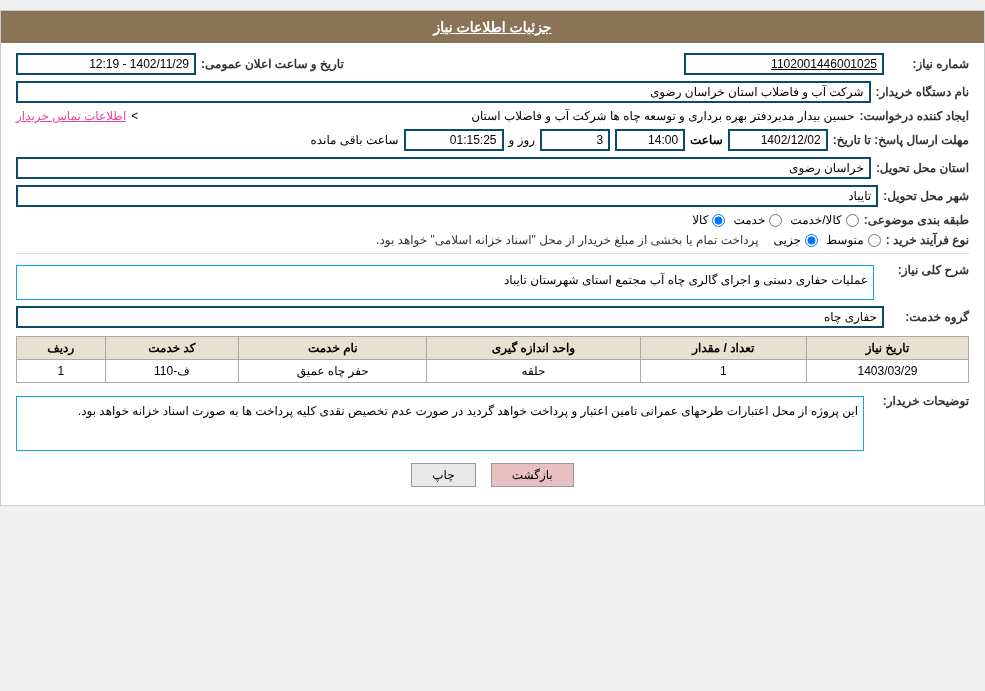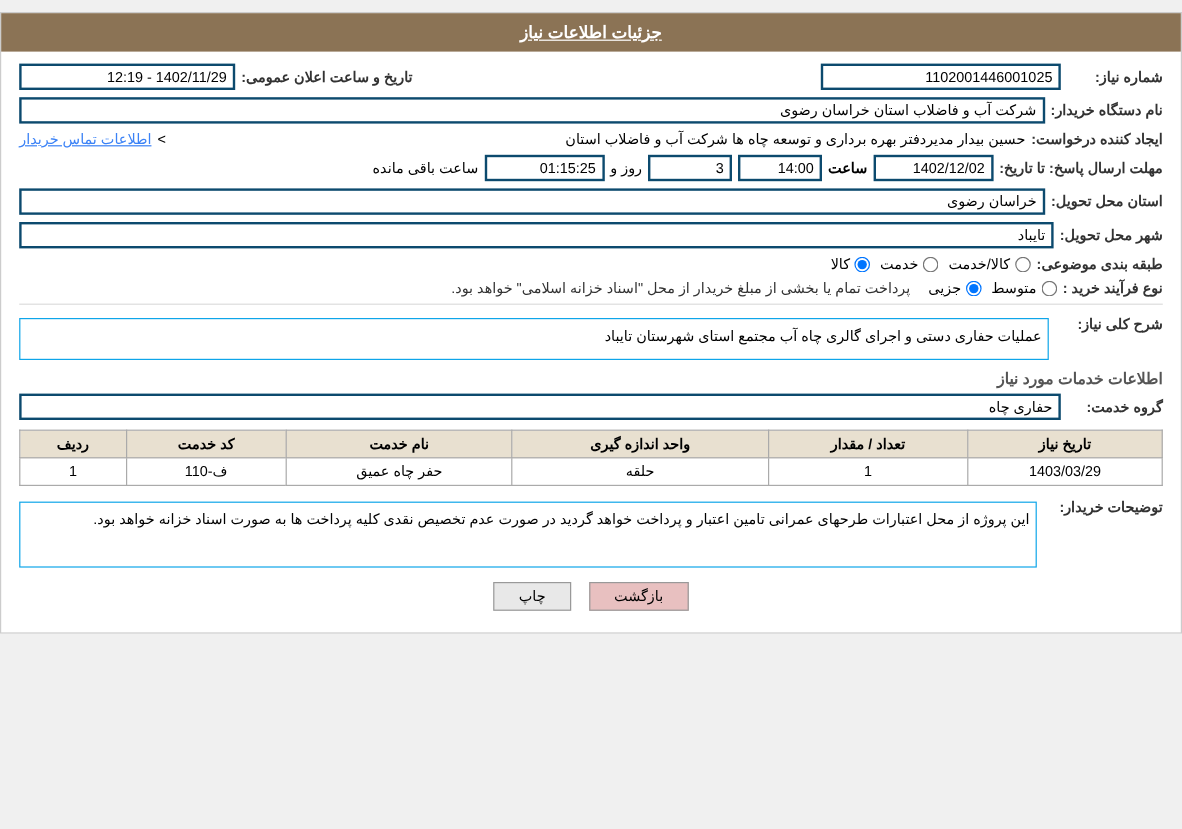--- a/index.html
+++ b/index.html
@@ -95,21 +95,21 @@
       font-family: Tahoma, Arial, sans-serif;
       font-size: 12px;
     }
     .btn-print {
       background: #e8e8e8;
     }
     .btn-back {
       background: #e8c0c0;
     }
     .link-blue {
-      color: #3b82f6;
+      color: #ec4899;
       text-decoration: underline;
       cursor: pointer;
     }
     .radio-group {
       display: flex;
       align-items: center;
       gap: 8px;
     }
     .radio-item {
       display: flex;
@@ -138,21 +138,21 @@
 
 <div class="page-wrapper">
   <div class="page-header">
     <span>جزئیات اطلاعات نیاز</span>
   </div>
 
   <div class="content">
 
     <div class="form-row">
       <span class="label">شماره نیاز:</span>
-      <div class="field-value large-input" style="width:200px;">1102001446001025</div>
+      <div class="field-value large-input" style="width:200px;text-decoration:underline;">1102001446001025</div>
       <span style="flex:1;"></span>
       <span class="label">تاریخ و ساعت اعلان عمومی:</span>
       <div class="field-value" style="width:180px;">1402/11/29 - 12:19</div>
     </div>
 
     <div class="form-row">
       <span class="label">نام دستگاه خریدار:</span>
       <div class="field-value flex-grow">شرکت آب و فاضلاب استان خراسان رضوی</div>
     </div>
 
@@ -217,21 +217,20 @@
       <span style="margin-right:10px;color:#333;">پرداخت تمام یا بخشی از مبلغ خریدار از محل "اسناد خزانه اسلامی" خواهد بود.</span>
     </div>
 
     <div class="inline-divider"></div>
 
     <div class="form-row" style="align-items:flex-start;">
       <span class="label" style="padding-top:3px;min-width:90px;">شرح کلی نیاز:</span>
       <div class="note-box flex-grow" style="min-height:35px;">عملیات حفاری دستی و اجرای گالری چاه آب مجتمع استای شهرستان تایباد</div>
     </div>
 
-    <div class="section-title">اطلاعات خدمات مورد نیاز</div>
 
     <div class="form-row">
       <span class="label">گروه خدمت:</span>
       <div class="field-value flex-grow">حفاری چاه</div>
     </div>
 
     <div class="table-section">
       <table>
         <thead>
           <tr>

